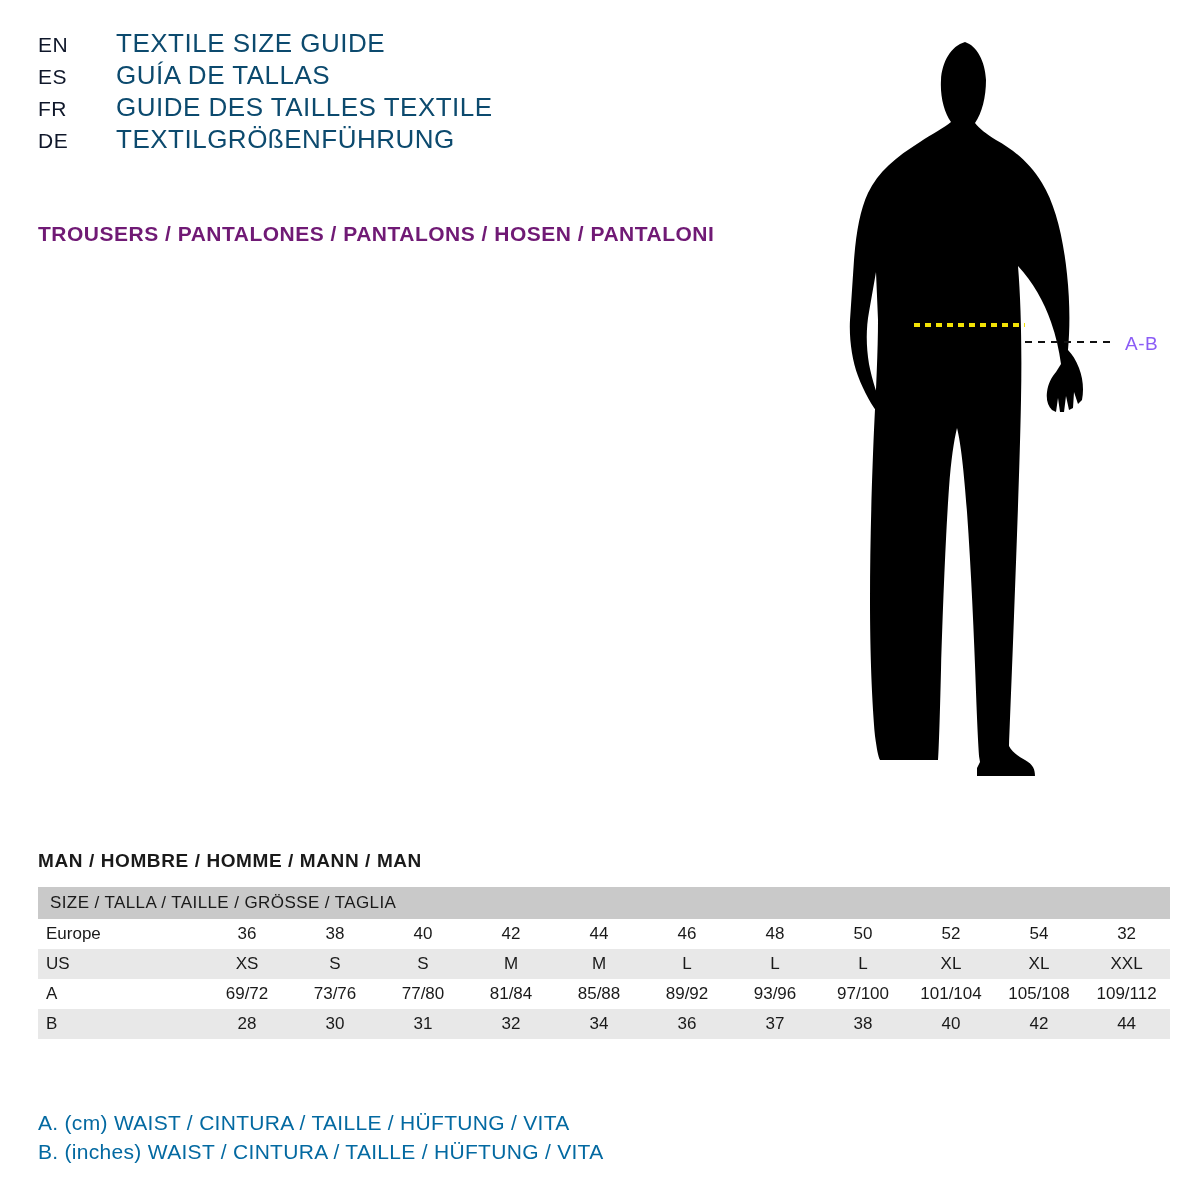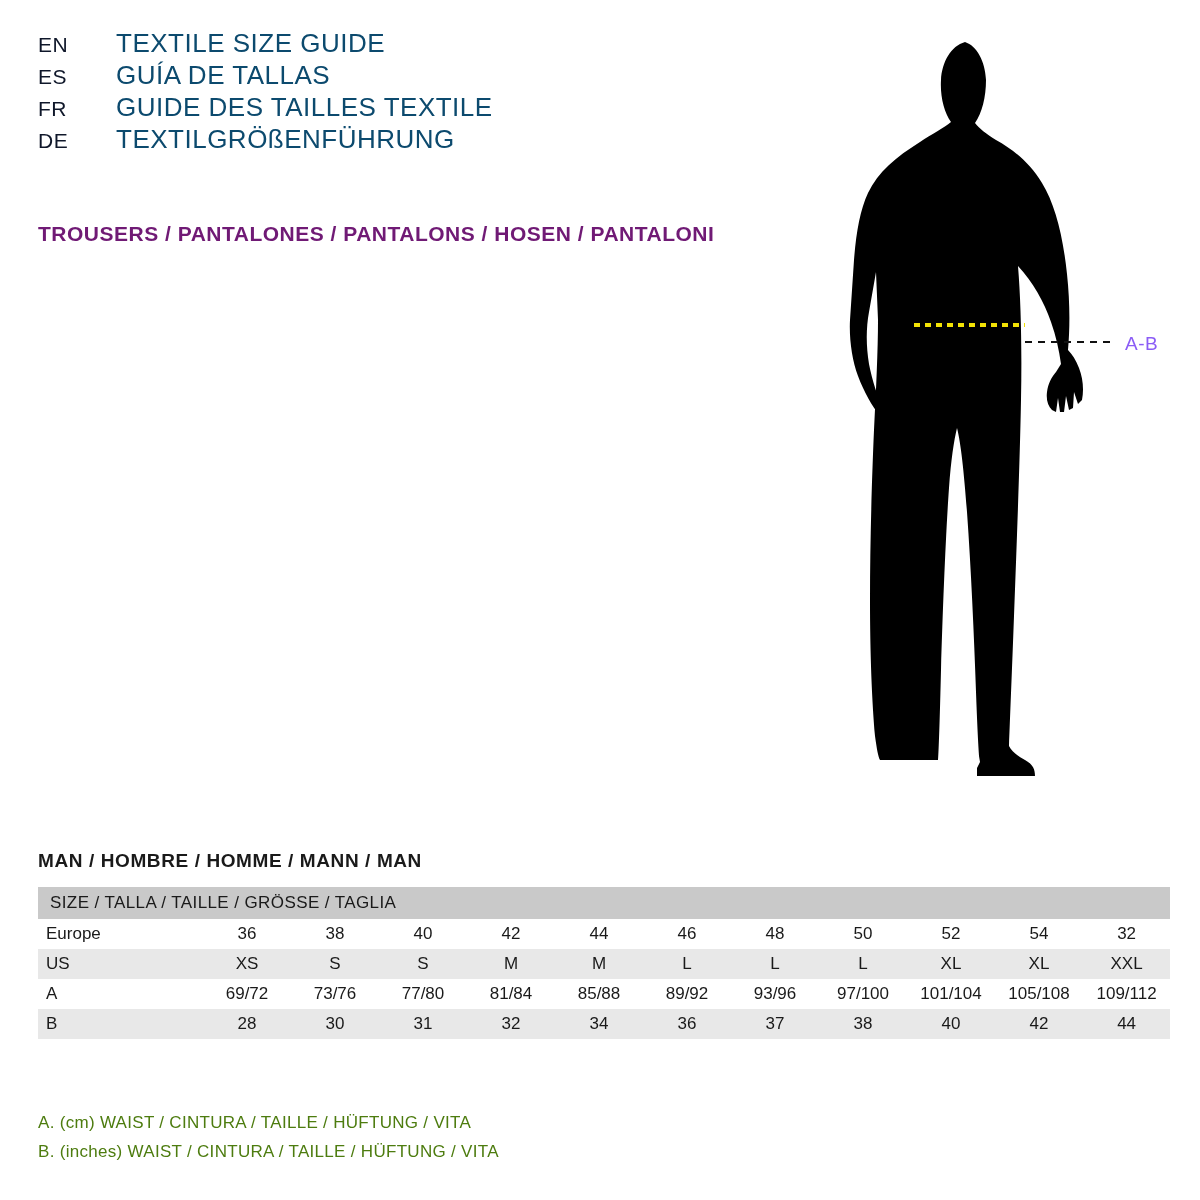--- a/index.html
+++ b/index.html
@@ -114,22 +114,22 @@
   tr.band-light td { background: #ffffff; margin-top: 20px; }
   tr.band-grey td  { background: #e8e8e8; }
 
   .footnotes {
     position: absolute;
     left: 38px;
     top: 1108px;
     width: 900px;
   }
   .footnote {
-    font-size: 17px;
-    color: #4d7c0f;
+    font-size: 21px;
+    color: #0369a1;
     letter-spacing: 0.3px;
     line-height: 29px;
   }
 </style>
 </head>
 <body>
 
 <div class="lang-block">
   <div class="lang-row">
     <span class="lang-code">EN</span>

